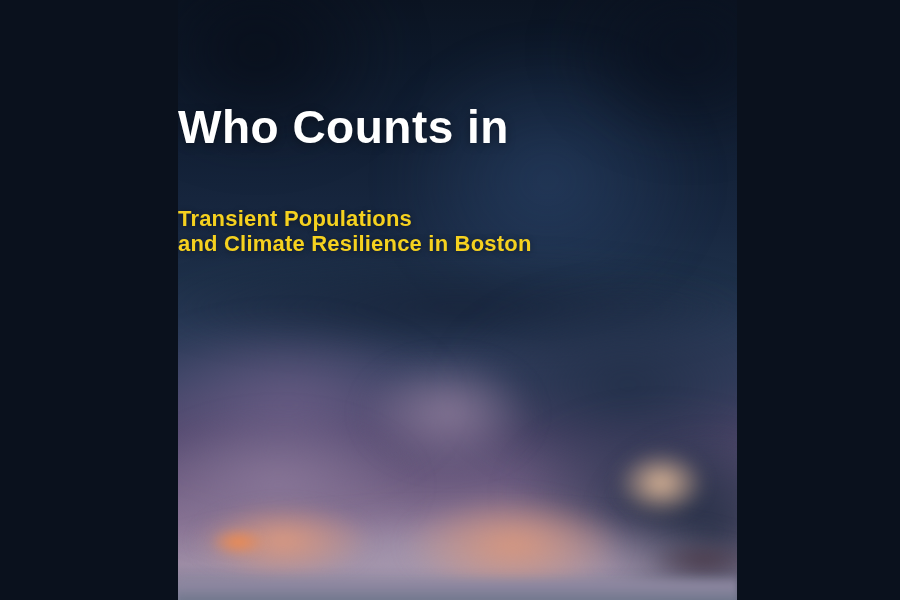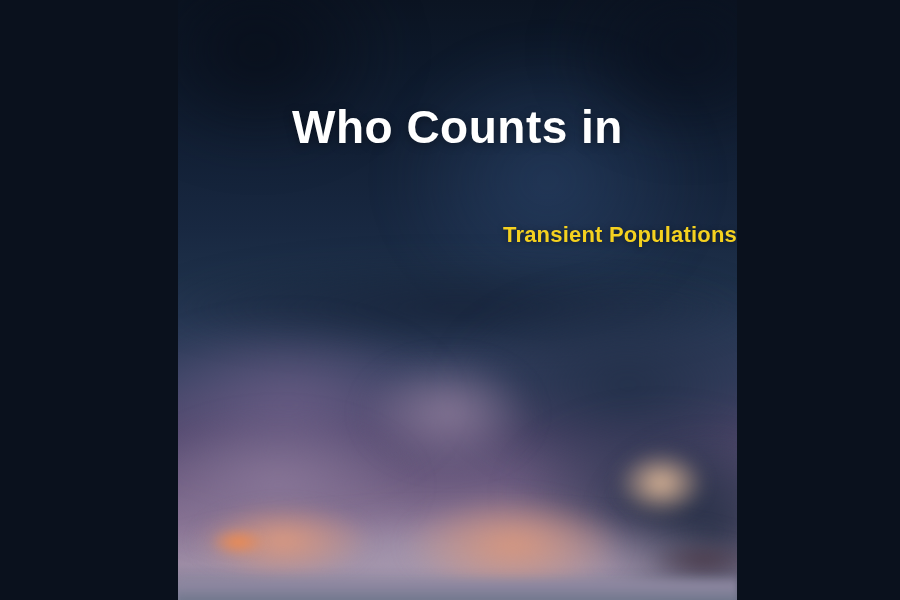--- a/index.html
+++ b/index.html
@@ -97,34 +97,33 @@
     position: absolute; left: 0; bottom: -4px;
     width: 100%; height: 30px; border-radius: 0;
     background: linear-gradient(180deg, rgba(141,135,160,0), #8d87a0 40%, #6b7489 100%);
     filter: blur(3px);
   }
   
   .title {
     position: absolute;
     left: 0; top: 104px; width: 100%;
     margin: 0;
-    text-align: center;
     color: #ffffff;
     font-size: 46px;
     font-weight: bold;
     line-height: 46px;
     letter-spacing: 0.5px;
     text-shadow: 0 2px 10px rgba(0,0,0,.35);
   }
   .title span { display: block; }
   .subtitle {
     position: absolute;
-    left: 0; top: 222px; width: 100%;
+    left: 0; top: 206px; width: 100%;
     margin: 0;
-    text-align: right;
+    text-align: left;
     color: #f5d11f;
     font-size: 22px;
     font-weight: bold;
     line-height: 25px;
     letter-spacing: 0.2px;
     text-shadow: 0 1px 6px rgba(0,0,0,.4);
   }
   .subtitle span { display: block; }
 </style>
 </head>
@@ -149,16 +148,17 @@
     <div class="cloud orange-hot"></div>
     <div class="cloud cream-spot"></div>
     <div class="cloud maroon-br"></div>
     <div class="horizon"></div>
 
     <h1 class="title">
       <span>Who Counts in</span>
     </h1>
     <p class="subtitle">
       <span>Transient Populations</span>
+      <span>and Climate Resilience in Boston</span>
     </p>
 
   </div>
 </div>
 
 </body></html>

